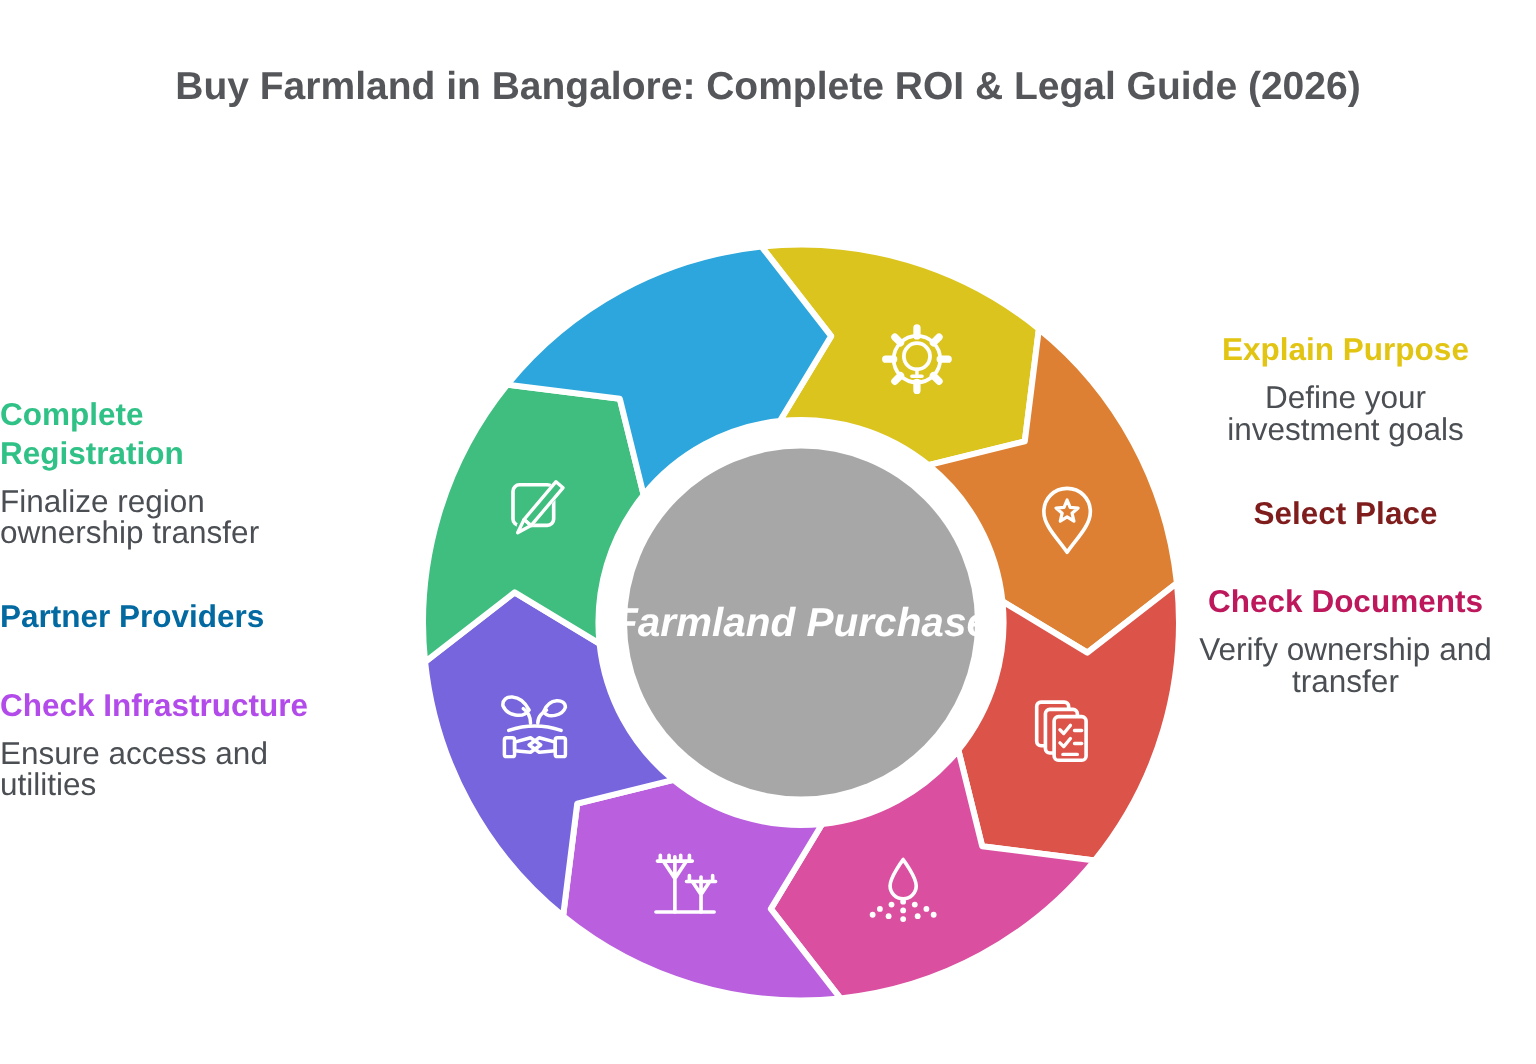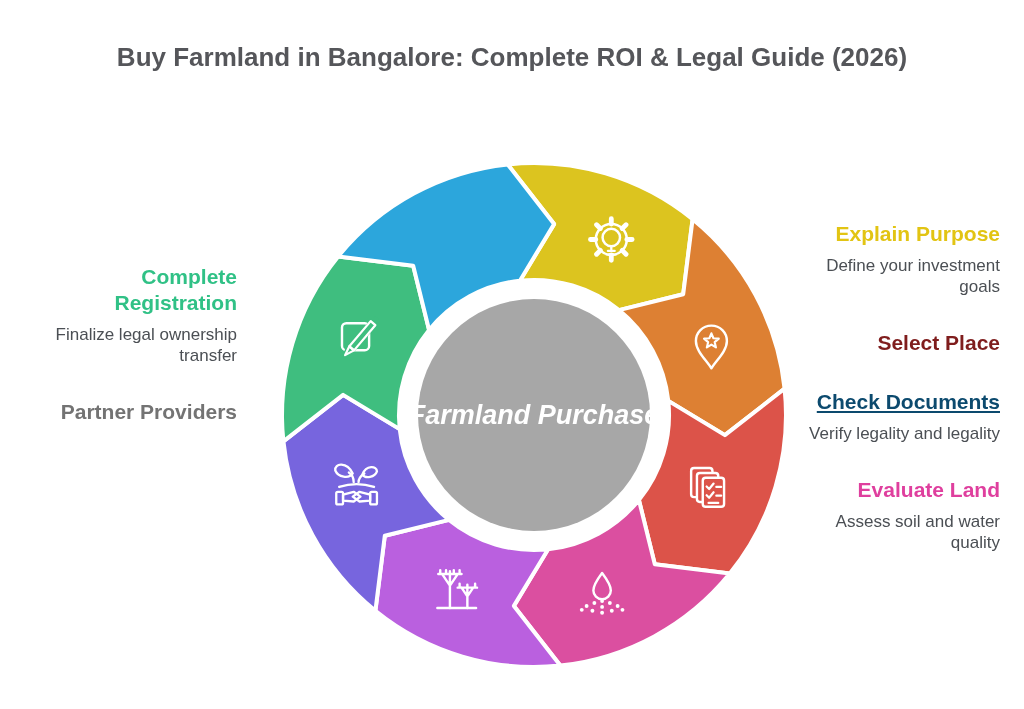--- a/index.html
+++ b/index.html
@@ -8,73 +8,73 @@
 
   .page-title{
     position:absolute;top:42px;left:0;width:1024px;
     text-align:center;font-size:26px;font-weight:bold;color:#55565A;
     letter-spacing:0px;margin:0;
   }
 
   .wheel-wrap{position:absolute;left:274px;top:155px;width:520px;height:520px;font-style:italic;}
 
   .col{position:absolute;}
-  .col-left{left:15px;top:264px;width:222px;text-align:right;}
-  .col-right{left:794px;top:221px;width:206px;text-align:right;}
+  .col-left{left:0;top:264px;width:222px;}
+  .col-right{left:794px;top:221px;width:206px;text-align:center;}
 
   .step{margin:0 0 33px 0;}
   .step h3{
     margin:0 0 8px 0;font-size:21px;line-height:26px;font-weight:bold;
   }
   .step p{
-    margin:0;font-size:17px;line-height:21px;color:#4B4F54;
+    margin:0;font-size:21px;line-height:21px;color:#4B4F54;
   }
 
   svg text.center-label{
     font-family:"Liberation Sans", sans-serif;
     font-size:27px;font-weight:bold;fill:#ffffff;
   }
 </style>
 </head>
 <body>
 
 <div id="canvas">
 
   <h1 class="page-title">Buy Farmland in Bangalore: Complete ROI &amp; Legal Guide (2026)</h1>
 
   <div class="col col-left">
     <div class="step">
       <h3 style="color: rgb(48, 193, 134);">Complete Registration</h3>
-      <p>Finalize legal ownership transfer</p>
+      <p>Finalize region ownership transfer</p>
     </div>
 
     <div class="step">
-      <h3 style="color: #737373;">Partner Providers</h3>
+      <h3 style="color: #0369a1;">Partner Providers</h3>
     </div>
 
+    <div class="step">
+      <h3 style="color: rgb(178, 75, 234);">Check Infrastructure</h3>
+      <p>Ensure access and utilities</p>
+    </div>
   </div>
   <div class="col col-right">
     <div class="step">
       <h3 style="color: rgb(226, 196, 19);">Explain Purpose</h3>
       <p>Define your investment goals</p>
     </div>
 
     <div class="step">
       <h3 style="color: #7f1d1d;">Select Place</h3>
     </div>
 
     <div class="step">
-      <h3 style="color: #0c4a6e; text-decoration: underline;">Check Documents</h3>
-      <p>Verify legality and legality</p>
+      <h3 style="color: #be185d;">Check Documents</h3>
+      <p>Verify ownership and transfer</p>
     </div>
 
-    <div class="step">
-      <h3 style="color: rgb(223, 63, 158);">Evaluate Land</h3>
-      <p>Assess soil and water quality</p>
-    </div>
   </div>
 
   <div class="wheel-wrap">
     <svg width="520" height="520" viewBox="0 0 520 520" xmlns="http://www.w3.org/2000/svg" xmlns:xlink="http://www.w3.org/1999/xlink">
       <defs>
         <symbol id="gear-bulb-icon" viewBox="0 0 64 64">
           <g fill="none" stroke="#fff" stroke-linecap="round" stroke-linejoin="round">
             <path stroke-width="5" d="M32,14 V8.5 M43.3,18.7 L47.2,14.8 M48,30 H53.5 M43.3,41.3 L47.2,45.2 M32,46 V51.5 M20.7,41.3 L16.8,45.2 M16,30 H10.5 M20.7,18.7 L16.8,14.8"></path>
             <circle cx="32" cy="30" r="16" stroke-width="2.6"></circle>
             <circle cx="32" cy="28" r="9" stroke-width="2.6"></circle>

